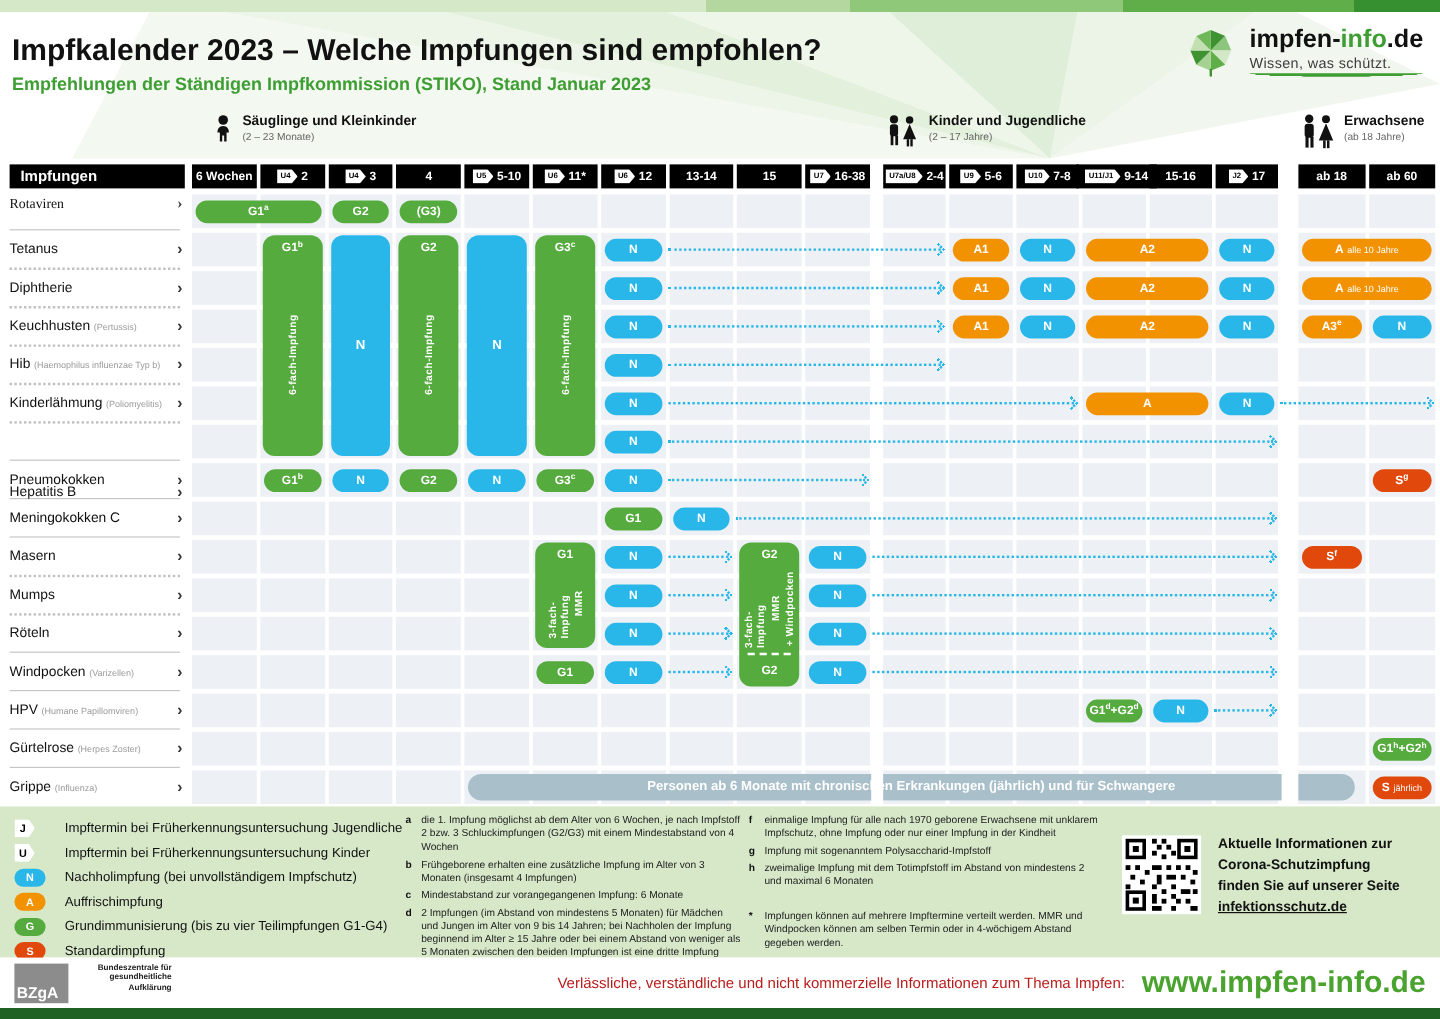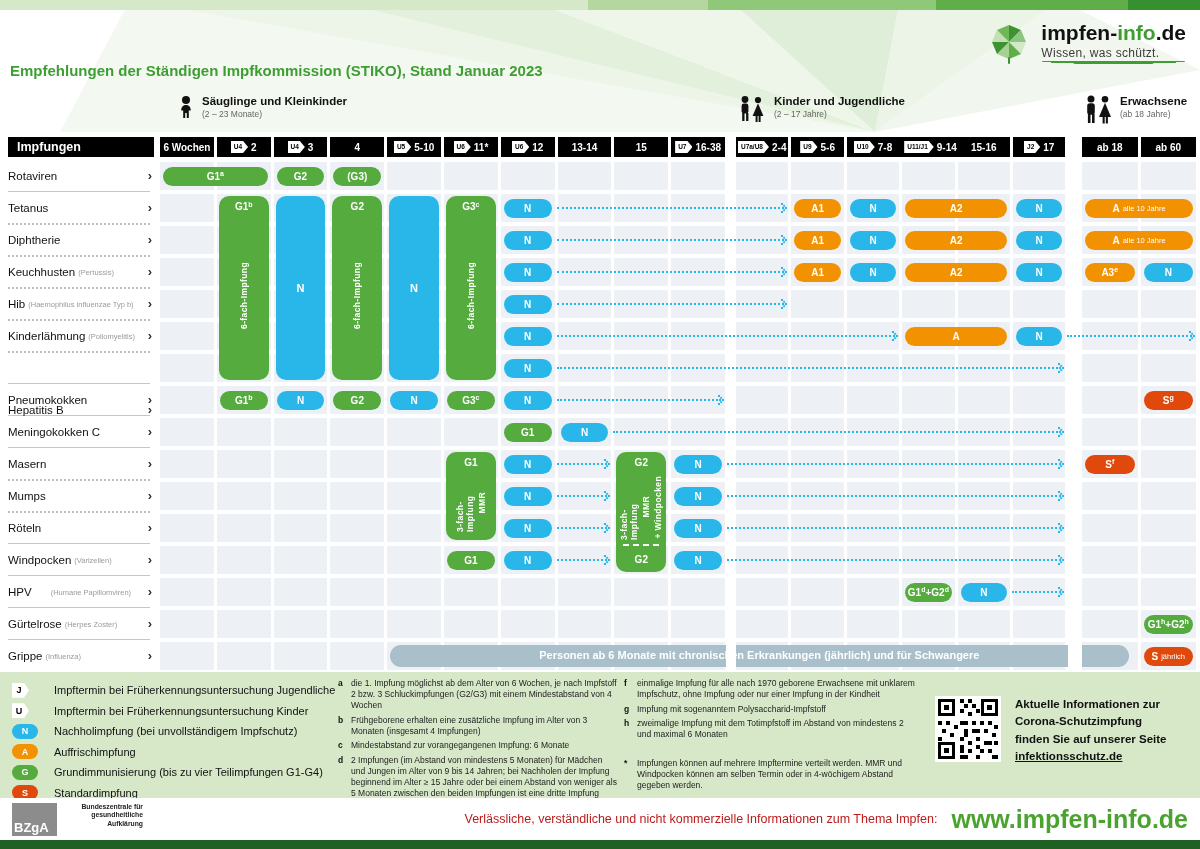--- a/index.html
+++ b/index.html
@@ -109,20 +109,21 @@
   <div id="header">
     <svg id="fan" viewBox="0 0 1200 127" preserveAspectRatio="none">
       <polygon points="875,122 60,122 130,-10" fill="#f3f8f0"></polygon>
       <polygon points="875,122 130,-10 330,-10" fill="#edf5e8"></polygon>
       <polygon points="875,122 330,-10 530,-10" fill="#e3f0dc"></polygon>
       <polygon points="875,122 530,-10 730,-10" fill="#eef6ea"></polygon>
       <polygon points="875,122 730,-10 900,-10" fill="#dfeed8"></polygon>
       <polygon points="875,122 900,-10 1060,-10" fill="#ebf4e6"></polygon>
       <polygon points="875,122 1060,-10 1200,60" fill="#f1f7ee"></polygon>
     </svg>
+    <div id="title">Impfkalender 2023 – Welche Impfungen sind empfohlen?</div>
     <div id="subtitle">Empfehlungen der Ständigen Impfkommission (STIKO), Stand Januar 2023</div>
     <div id="logo">
       <svg width="44" height="44" viewBox="0 0 44 44">
         <g transform="translate(22,20)">
           <polygon points="0,0 0,-17 12,-12" fill="#3e9230"></polygon>
           <polygon points="0,0 12,-12 17,0" fill="#8cc67e"></polygon>
           <polygon points="0,0 17,0 12,12" fill="#d2e8c6"></polygon>
           <polygon points="0,0 12,12 0,17" fill="#5fae49"></polygon>
           <polygon points="0,0 0,17 -12,12" fill="#a5d293"></polygon>
           <polygon points="0,0 -12,12 -17,0" fill="#3e9230"></polygon>
@@ -242,21 +243,21 @@
       <div class="colhead" style="left: 1013px; width: 52.4px;">
         <span class="cbadge">J2</span>
         <span>17</span>
       </div>
       <div class="colhead" style="left: 1082px; width: 55.5px;">
         <span>ab 18</span>
       </div>
       <div class="colhead" style="left: 1140.5px; width: 55.5px;">
         <span>ab 60</span>
       </div>
-      <div class="rowlab" style="top: 162px;">
+      <div class="rowlab" style="top: 156px; font-family: Liberation Serif, serif;">
         <span class="nm">Rotaviren</span>
         <span class="chev">›</span>
       </div>
       <div class="rsep solid" style="top: 191px;"></div>
       <div class="cell" style="left: 160px; top: 162px; width: 53.8px;"></div>
       <div class="cell" style="left: 216.8px; top: 162px; width: 53.8px;"></div>
       <div class="cell" style="left: 273.6px; top: 162px; width: 53.8px;"></div>
       <div class="cell" style="left: 330.4px; top: 162px; width: 53.8px;"></div>
       <div class="cell" style="left: 387.2px; top: 162px; width: 53.8px;"></div>
       <div class="cell" style="left: 444px; top: 162px; width: 53.8px;"></div>
@@ -545,21 +546,21 @@
       <div class="cell" style="left: 614.4px; top: 546px; width: 53.8px;"></div>
       <div class="cell" style="left: 671.2px; top: 546px; width: 53.8px;"></div>
       <div class="cell" style="left: 736px; top: 546px; width: 52.4px;"></div>
       <div class="cell" style="left: 791.4px; top: 546px; width: 52.4px;"></div>
       <div class="cell" style="left: 846.8px; top: 546px; width: 52.4px;"></div>
       <div class="cell" style="left: 902.2px; top: 546px; width: 52.4px;"></div>
       <div class="cell" style="left: 957.6px; top: 546px; width: 52.4px;"></div>
       <div class="cell" style="left: 1013px; top: 546px; width: 52.4px;"></div>
       <div class="cell" style="left: 1082px; top: 546px; width: 55.5px;"></div>
       <div class="cell" style="left: 1140.5px; top: 546px; width: 55.5px;"></div>
-      <div class="rowlab" style="top: 578px; gap: 16px;">
+      <div class="rowlab" style="top: 578px;">
         <span class="nm">HPV</span>
         <span class="sb">(Humane Papillomviren)</span>
         <span class="chev">›</span>
       </div>
       <div class="rsep solid" style="top: 607px;"></div>
       <div class="cell" style="left: 160px; top: 578px; width: 53.8px;"></div>
       <div class="cell" style="left: 216.8px; top: 578px; width: 53.8px;"></div>
       <div class="cell" style="left: 273.6px; top: 578px; width: 53.8px;"></div>
       <div class="cell" style="left: 330.4px; top: 578px; width: 53.8px;"></div>
       <div class="cell" style="left: 387.2px; top: 578px; width: 53.8px;"></div>

